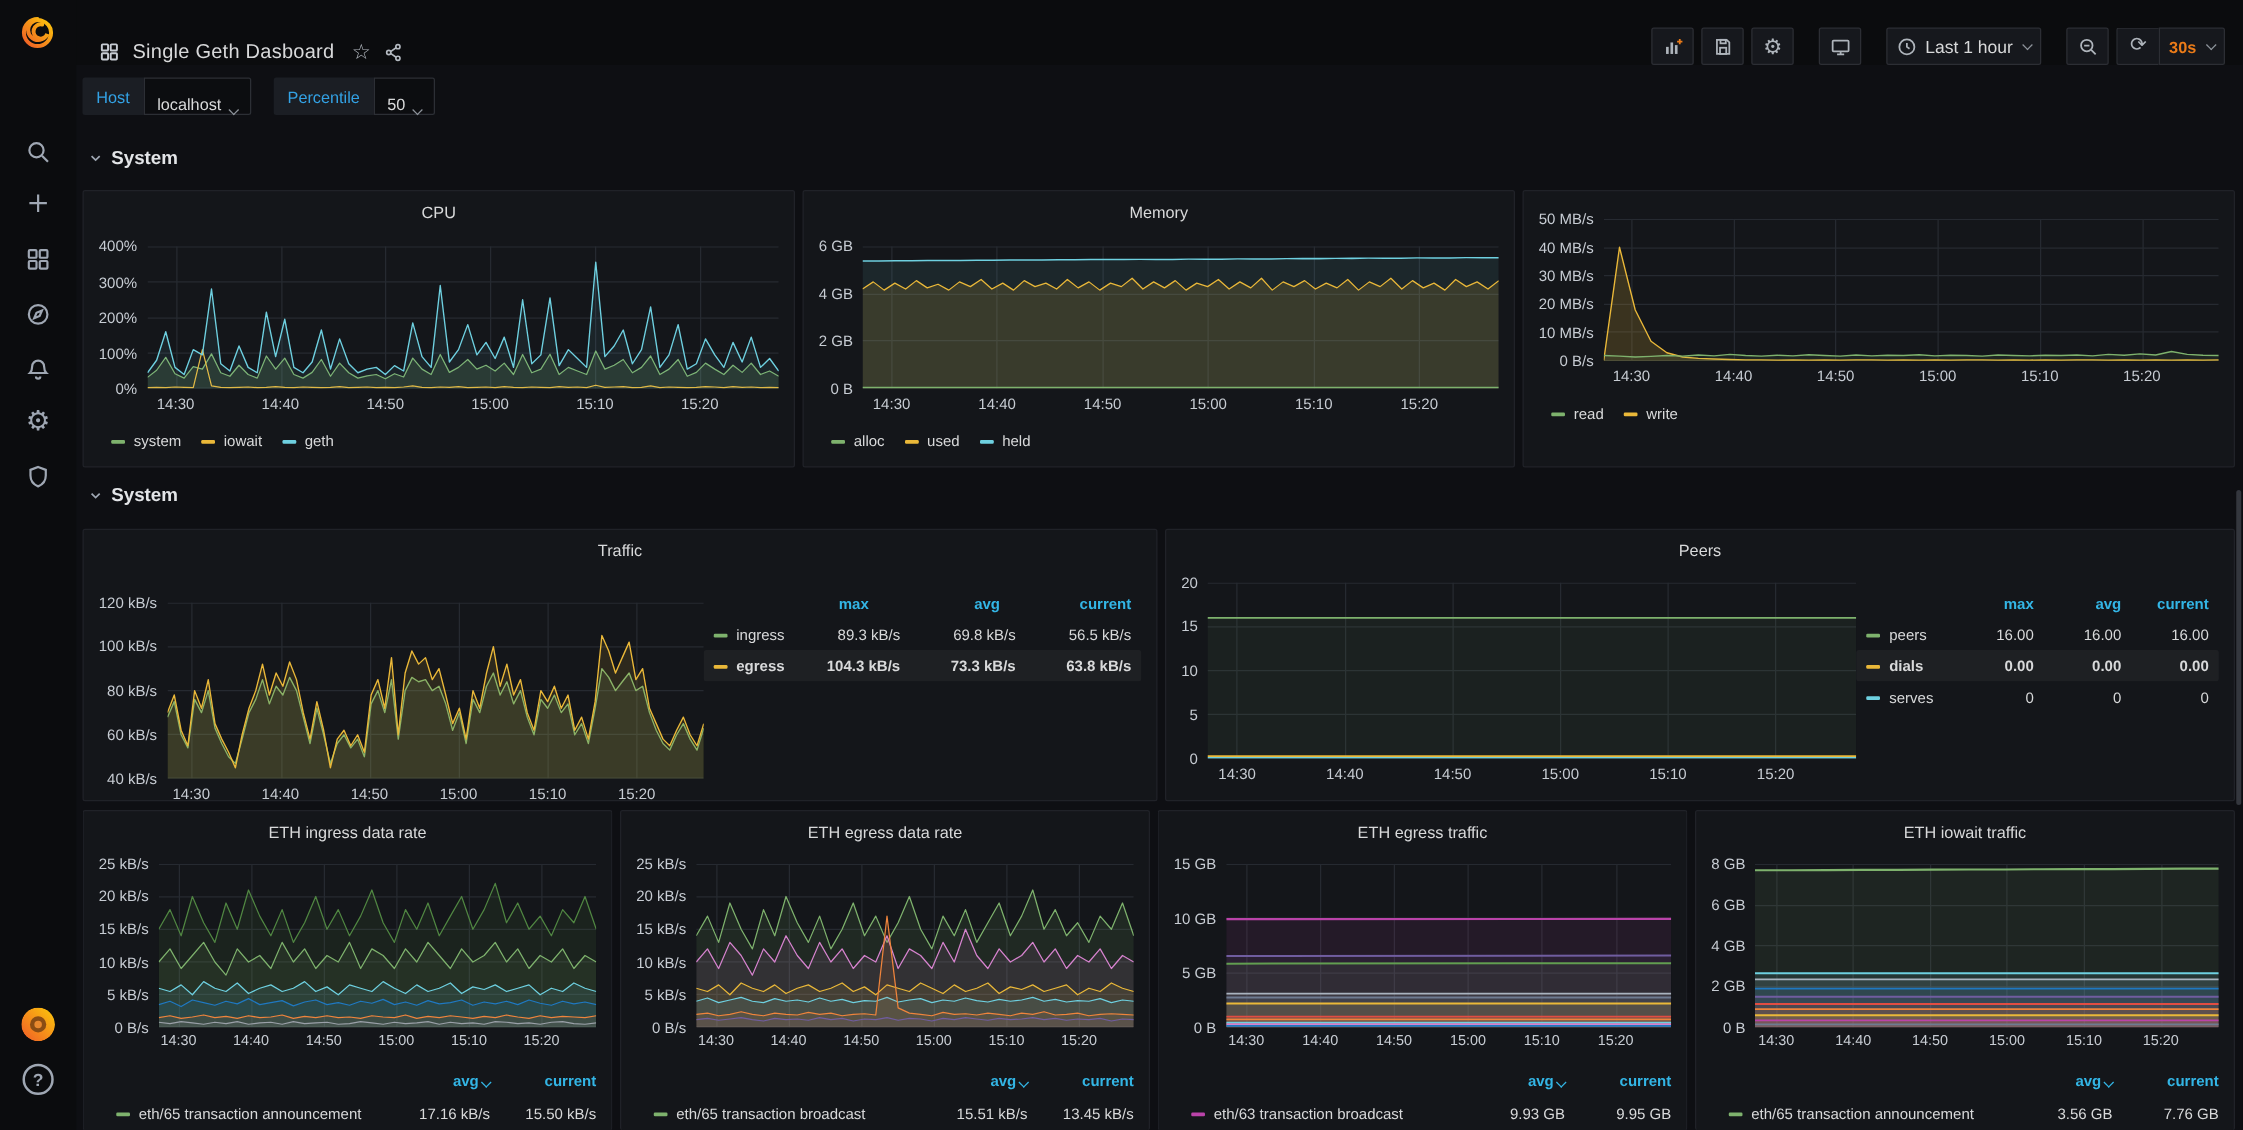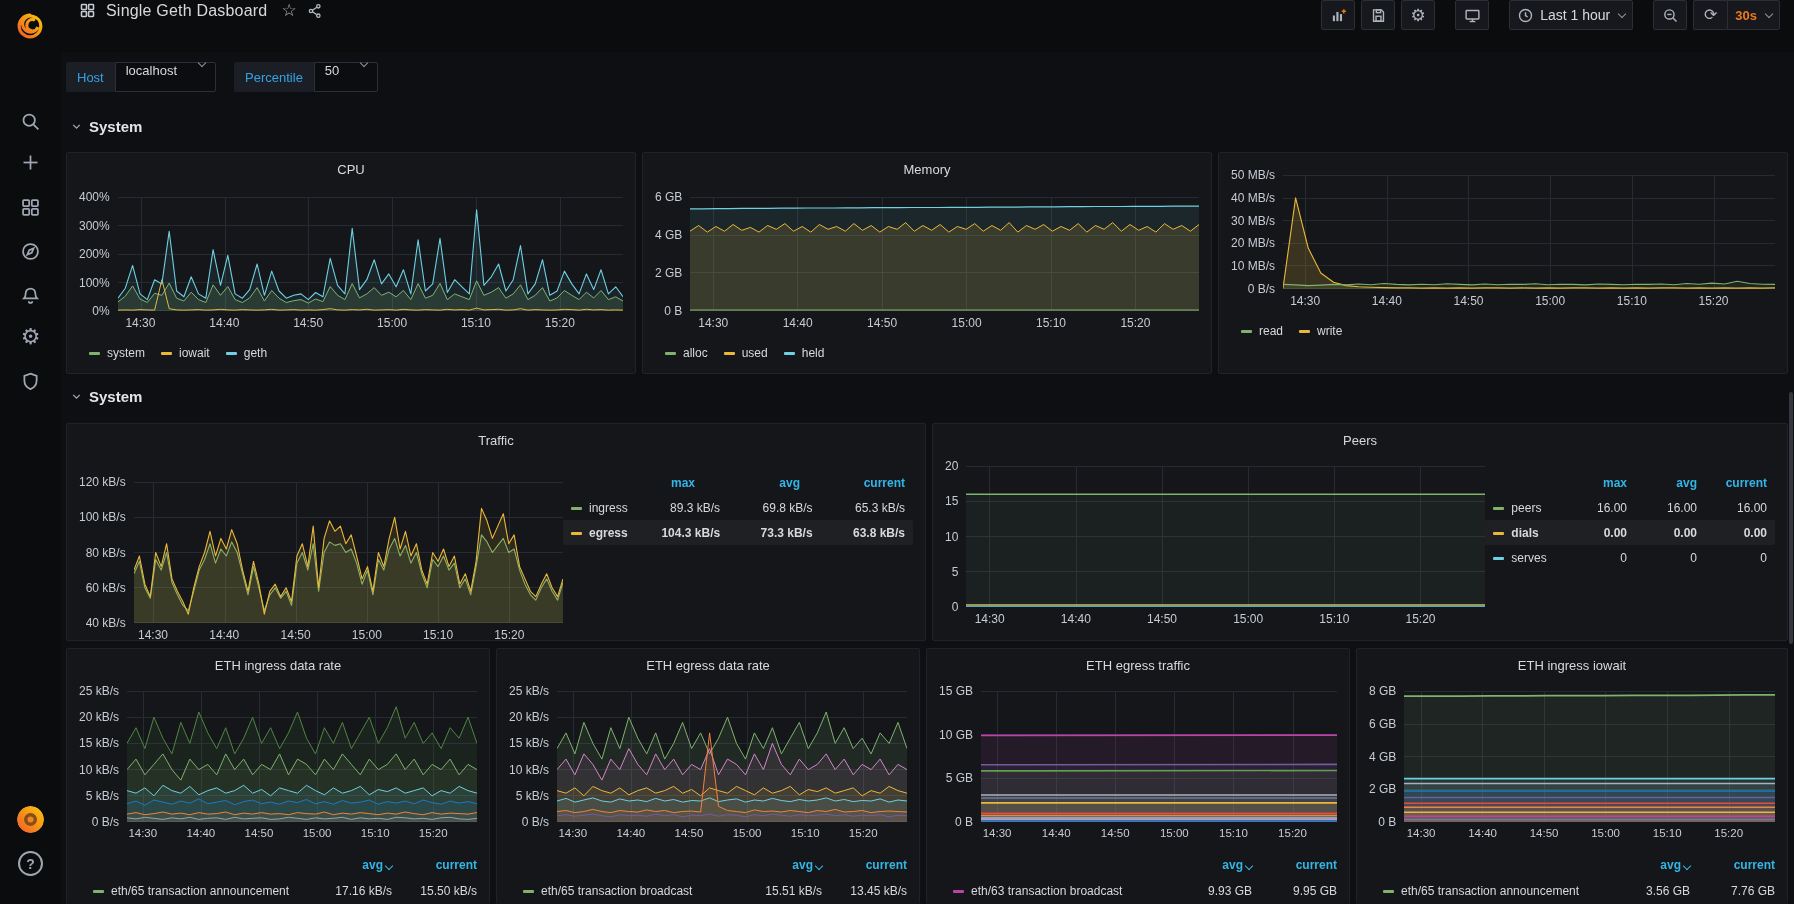--- a/index.html
+++ b/index.html
@@ -13,21 +13,21 @@
   .sideicon { position:absolute; left:0; width:61px; height:34px; display:flex; align-items:center; justify-content:center;
     color:#9fa7b3; cursor:pointer; }
   .sideicon svg { width:21px; height:21px; }
   .glyph { font-size:22px; line-height:22px; color:#9fa7b3; }
   .avatar { position:absolute; left:17px; top:806px; width:27px; height:27px; border-radius:50%; overflow:hidden; cursor:pointer; }
   .helpicon { position:absolute; left:18px; top:851px; width:25px; height:25px; border:2px solid #9fa7b3; border-radius:50%;
     display:flex; align-items:center; justify-content:center; font-size:14px; font-weight:bold; color:#9fa7b3; cursor:pointer; }
 
   
   .navbar { position:absolute; left:61px; top:0; width:1733px; height:52px; background:#0b0c0e;
-    display:flex; align-items:flex-start; padding:0 14px 0 18px; }
+    display:flex; align-items:flex-end; padding:0 14px 0 18px; }
   .nav-left { display:flex; align-items:center; gap:10px; }
   .nav-title { font-size:16px; color:#d8d9da; letter-spacing:.2px; cursor:pointer; }
   .nav-star { font-size:17px; color:#b4bac1; cursor:pointer; margin-left:4px; }
   .iconbtn { height:30px; min-width:34px; padding:0 7px; background:#16181d; border:1px solid #2c2e34; border-radius:2px;
     display:flex; align-items:center; justify-content:center; gap:6px; color:#aeb4bb; cursor:pointer; }
   .iconbtn svg { width:17px; height:17px; }
   .nav-right { margin-left:auto; display:flex; align-items:center; gap:6px; }
   .grp { display:flex; }
   .grp .iconbtn:first-child { border-radius:2px 0 0 2px; border-right:none; }
   .grp .iconbtn:last-child { border-radius:0 2px 2px 0; }
@@ -35,22 +35,22 @@
   .refreshtext { font-size:13px; font-weight:bold; color:#eb7b18; }
   .chev { display:inline-block; width:6px; height:6px; border-right:1.6px solid #8e949c; border-bottom:1.6px solid #8e949c;
     transform:rotate(45deg); margin-left:3px; margin-top:-3px; }
   .sp8 { width:8px; }
 
   
   .submenu { position:absolute; left:66px; top:62px; display:flex; gap:18px; }
   .varpair { display:flex; height:30px; }
   .varlabel { background:#1b1e24; color:#33a2e5; font-size:13px; display:flex; align-items:center; padding:0 11px;
     border-radius:2px 0 0 2px; cursor:pointer; }
-  .varvalue { background:#0c0d10; border:1px solid #2c2f35; color:#d8d9da; font-size:13px; display:flex; align-items:flex-start;
-    gap:19px; padding:0 10px; border-radius:0 2px 2px 0; cursor:pointer; }
+  .varvalue { background:#0c0d10; border:1px solid #2c2f35; color:#d8d9da; font-size:13px; display:flex; align-items:flex-end;
+    gap:4px; padding:0 10px; border-radius:0 2px 2px 0; cursor:pointer; }
 
   
   .rowhead { position:absolute; left:70px; display:flex; align-items:center; gap:6px; cursor:pointer; }
   .rowhead .rh-text { font-size:15px; font-weight:bold; color:#e3e5e8; }
   .rowhead svg { width:13px; height:13px; color:#9fa7b3; }
 
   
   .panel { position:absolute; background:#14161a; border:1px solid #202228; border-radius:2px;
     display:flex; flex-direction:column; padding:6px 12px 0 12px; }
   .ptitle { text-align:center; font-size:13px; font-weight:500; color:#d8d9da; height:22px; line-height:22px; cursor:pointer; }
@@ -451,21 +451,21 @@
           <div class="lt-head">
             <span class="lt-name"></span>
             <span class="lt-col" style="width:105px">max</span>
             <span class="lt-col" style="width:105px">avg</span>
             <span class="lt-col" style="width:105px">current</span>
           </div>
           <div class="lt-row">
             <span class="lt-name"><span class="dash" style="background:#7EB26D"></span>ingress</span>
             <span class="lt-val" style="width:105px">89.3 kB/s</span>
             <span class="lt-val" style="width:105px">69.8 kB/s</span>
-            <span class="lt-val" style="width:105px">65.3 kB/s</span>
+            <span class="lt-val" style="width:105px">56.5 kB/s</span>
           </div>
           <div class="lt-row hl">
             <span class="lt-name"><span class="dash" style="background:#EAB839"></span>egress</span>
             <span class="lt-val" style="width:105px">104.3 kB/s</span>
             <span class="lt-val" style="width:105px">73.3 kB/s</span>
             <span class="lt-val" style="width:105px">63.8 kB/s</span>
           </div>
         </div>
     </div>
   </div>
@@ -721,21 +721,21 @@
         </div>
         <div class="lb-row">
           <span class="lb-name"><span class="dash" style="background:#BA43A9"></span>eth/63 transaction broadcast</span>
           <span class="lb-avg">9.93 GB</span>
           <span class="lb-curv">9.95 GB</span>
         </div>
       </div>
   </div>
 
   <div class="panel" style="left:1356px;top:648px;width:432px;height:256px;border-bottom:none">
-    <div class="ptitle">ETH ingress iowait</div>
+    <div class="ptitle">ETH iowait traffic</div>
     <div class="chartzone r3" style="margin-top:14px">
       <div class="yaxis">
           <span class="ytick">8 GB</span>
           <span class="ytick">6 GB</span>
           <span class="ytick">4 GB</span>
           <span class="ytick">2 GB</span>
           <span class="ytick">0 B</span>
         </div>
       <div class="plotcol">
         <div class="plot"><svg width="371" height="131">

